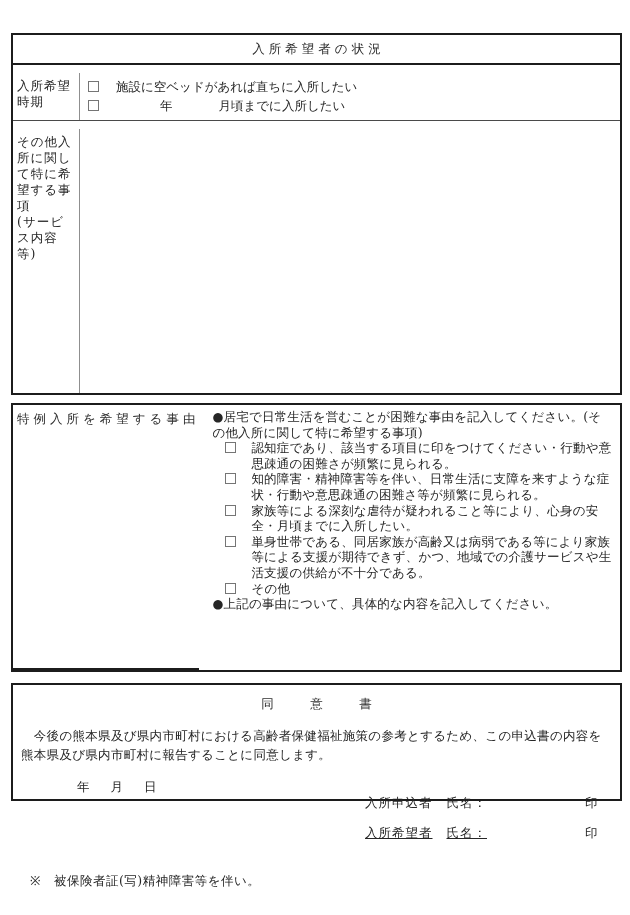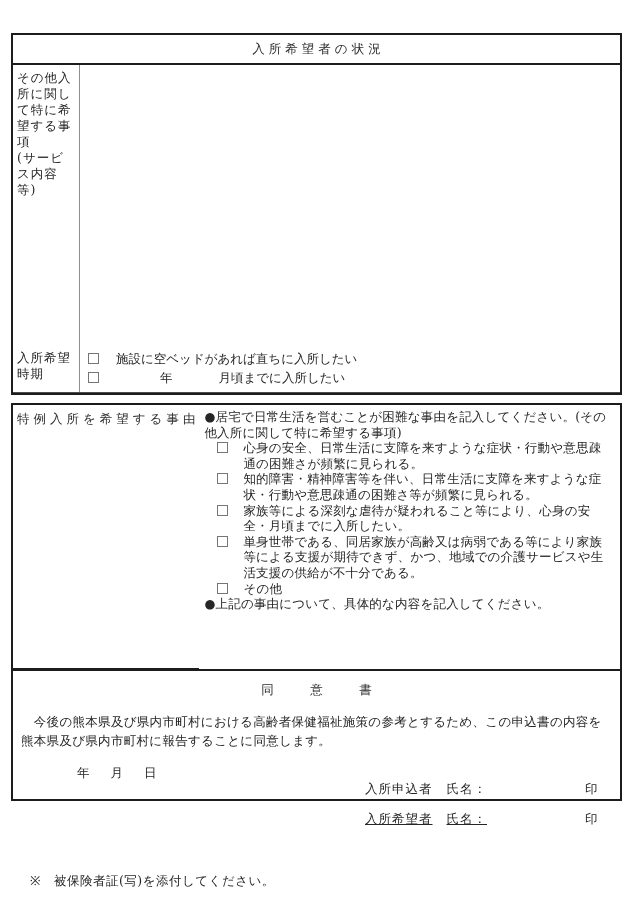--- a/index.html
+++ b/index.html
@@ -16,24 +16,25 @@
     color: #262626;
     overflow: hidden;
   }
   .box {
     position: absolute;
     left: 11px;
     width: 611px;
     border: 2px solid #1c1c1c;
     background: #fff;
     box-sizing: border-box;
+    gap: 8px;
   }
   #table1 { top: 33px;  height: 362px; display: flex; flex-direction: column; }
   #table2 { top: 403px; height: 269px; display: flex; }
-  #consent { top: 669px; height: 132px; }
+  #consent { top: 683px; height: 118px; }
 
   .box-header {
     flex: 0 0 auto;
     text-align: center;
     border-bottom: 2px solid #1c1c1c;
     padding: 6px 0 5px 0;
     letter-spacing: 4px;
     text-indent: 4px;
     color: #2e2e2e;
   }
@@ -132,50 +133,50 @@
     white-space: nowrap;
     letter-spacing: 0.5px;
   }
   .footer-note .mark { margin-right: 13px; }
 </style>
 </head>
 <body>
 
 <section class="box" id="table1">
   <div class="box-header">入所希望者の状況</div>
-
-  <div class="trow row-other">
-    <div class="label-cell">
-      <div>その他入所に関して特に希望する事項</div>
-      <div>(サービス内容等)</div>
-    </div>
-    <div class="content-cell"></div>
-  </div>
 
   <div class="trow row-period">
     <div class="label-cell">入所希望時期</div>
     <div class="content-cell">
       <div class="opt">
         <span class="cb"></span><span>施設に空ベッドがあれば直ちに入所したい</span>
       </div>
       <div class="opt">
         <span class="cb"></span><span class="blank-inline sp-year"></span><span>年</span><span class="blank-inline sp-month"></span><span>月頃までに入所したい</span>
       </div>
     </div>
   </div>
+
+  <div class="trow row-other">
+    <div class="label-cell">
+      <div>その他入所に関して特に希望する事項</div>
+      <div>(サービス内容等)</div>
+    </div>
+    <div class="content-cell"></div>
+  </div>
 </section>
 
 <section class="box" id="table2">
   <div class="box-header">特例入所を希望する事由</div>
 
   <div class="s2-body">
     <div class="lead"><span>●</span><span>居宅で日常生活を営むことが困難な事由を記入してください。(その他入所に関して特に希望する事項)</span></div>
 
     <div class="item">
-      <span class="cb"></span><span>心身の安全、日常生活に支障を来すような症状・行動や意思疎通の困難さが頻繁に見られる。</span>
+      <span class="cb"></span><span>認知症であり、該当する項目に印をつけてください・行動や意思疎通の困難さが頻繁に見られる。</span>
     </div>
     <div class="item">
       <span class="cb"></span><span>知的障害・精神障害等を伴い、日常生活に支障を来すような症状・行動や意思疎通の困難さ等が頻繁に見られる。</span>
     </div>
     <div class="item">
       <span class="cb"></span><span>家族等による深刻な虐待が疑われること等により、心身の安全・月頃までに入所したい。</span>
     </div>
     <div class="item">
       <span class="cb"></span><span>単身世帯である、同居家族が高齢又は病弱である等により家族等による支援が期待できず、かつ、地域での介護サービスや生活支援の供給が不十分である。</span>
     </div>
@@ -202,14 +203,14 @@
   <div class="signer sig-1">
     <span>入所申込者</span><span class="name-label">氏名：</span><span class="name-blank"></span><span class="seal">印</span>
   </div>
 
   <div class="signer sig-2">
     <span>入所希望者</span><span class="name-label">氏名：</span><span class="name-blank"></span><span class="seal">印</span>
   </div>
 </section>
 
 <div class="footer-note">
-  <span class="mark">※</span><span>被保険者証(写)を添付してください。</span>
+  <span class="mark">※</span><span>被保険者証(写)精神障害等を伴い。</span>
 </div>
 
 </body></html>

